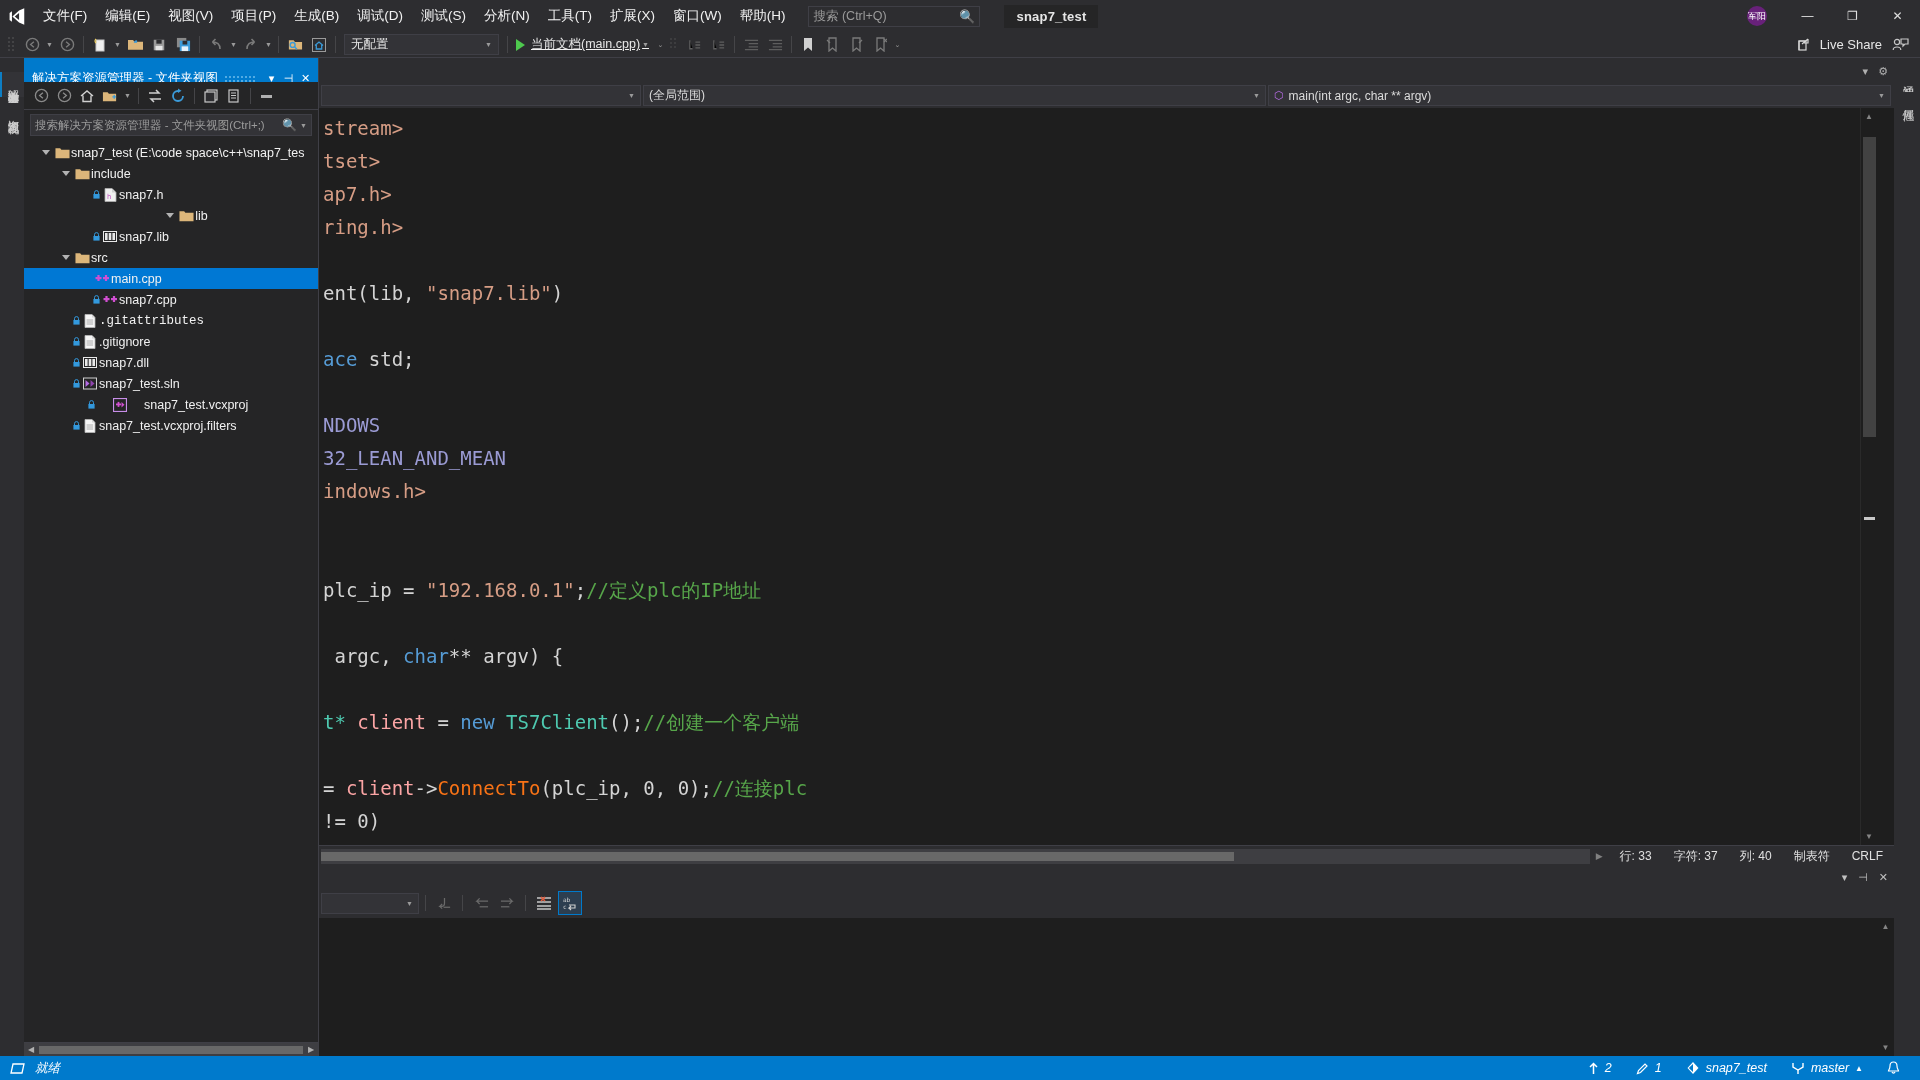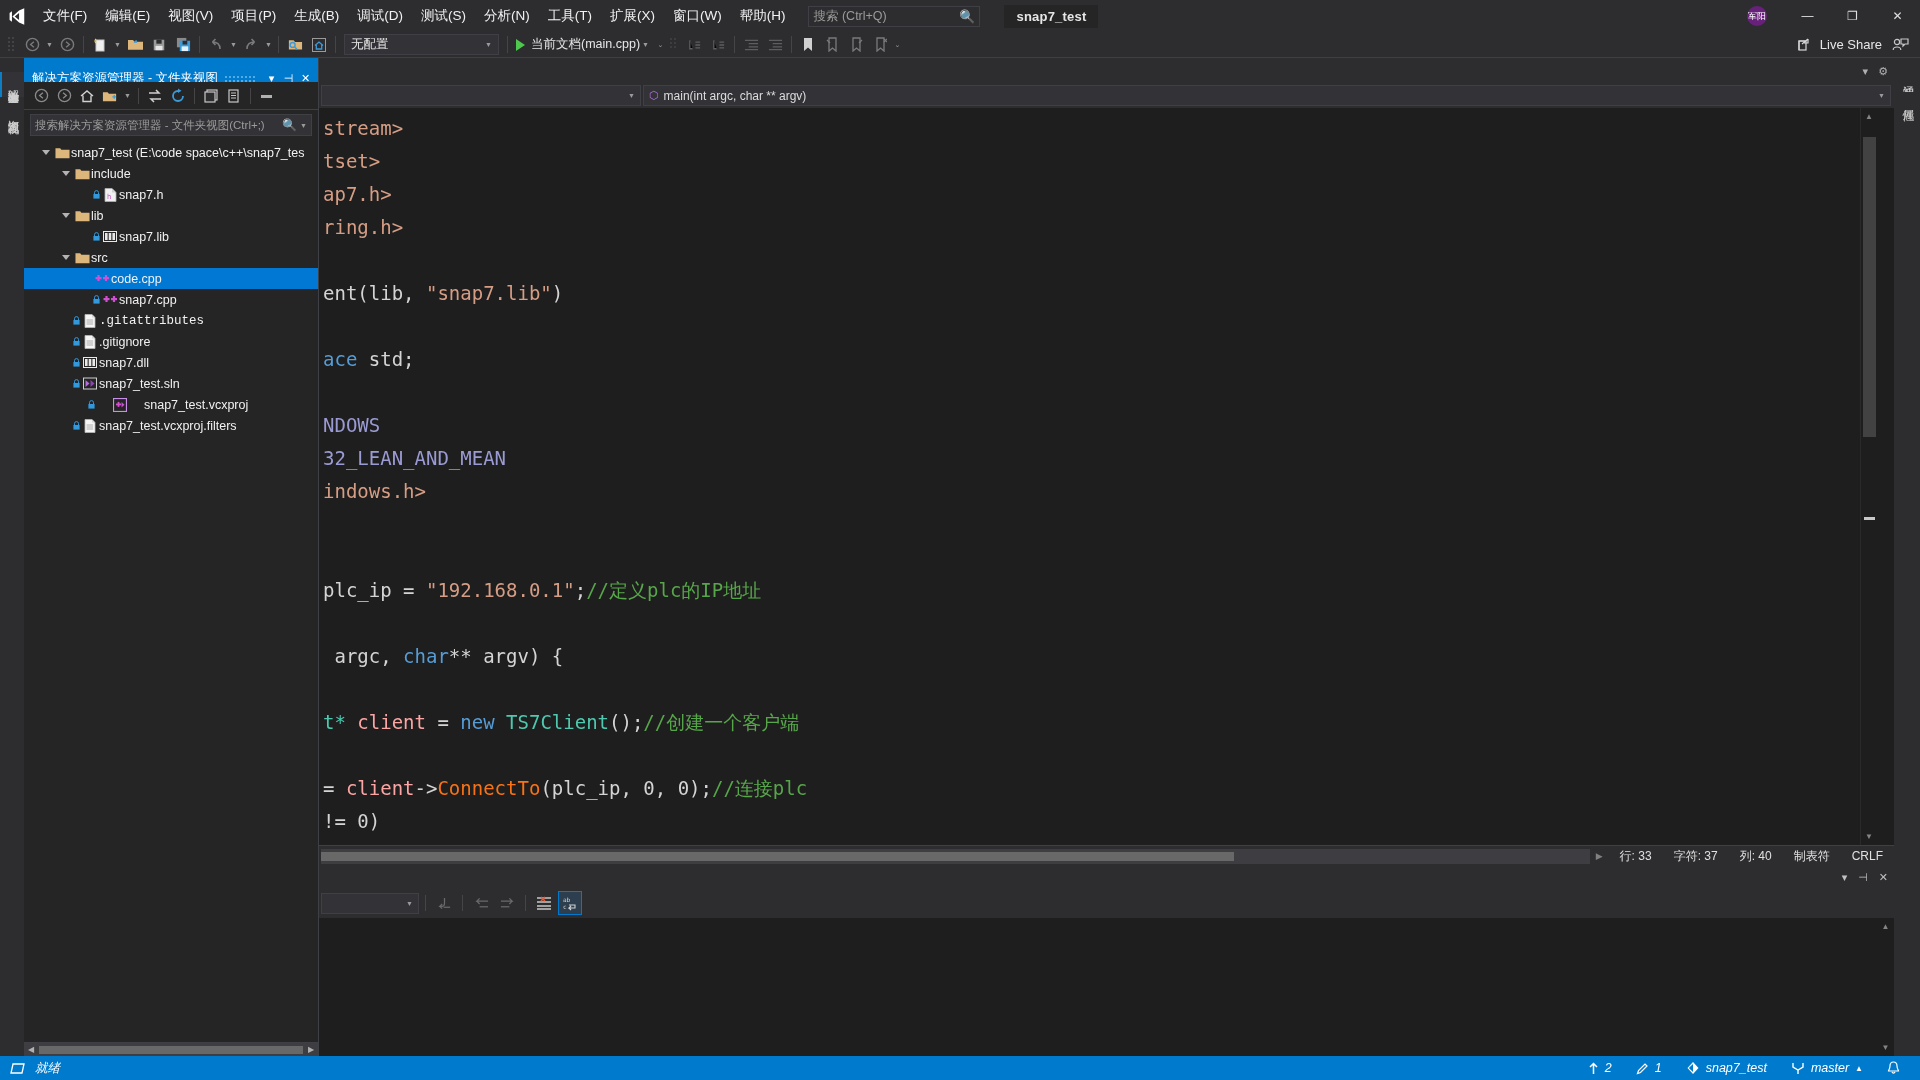--- a/index.html
+++ b/index.html
@@ -66,21 +66,21 @@
     font-size: 7px; color: #9a9a9a; }
   .tb-sep { width: 1px; height: 17px; background: #454548; margin: 0 4px; }
   .combo {
     height: 21px; background: #333337; border: 1px solid #3f3f46;
     display: flex; align-items: center; padding: 0 6px;
     font-size: 12.5px; color: #e6e6e6; min-width: 155px; margin: 0 4px;
     justify-content: space-between;
   }
   .combo .cv { white-space: nowrap; overflow: hidden; }
   .combo .cc { font-size: 7px; color: #9a9a9a; margin-left: 8px; }
-  .run-btn { display: flex; align-items: center; height: 22px; padding: 0 4px; }
+  .run-btn { display: flex; align-items: center; height: 22px; padding: 0 4px; text-decoration: underline; }
   .tri { width: 0; height: 0; border-left: 9px solid #4ec94e;
          border-top: 6px solid transparent; border-bottom: 6px solid transparent; margin-right: 6px; }
   .run-label { font-size: 12.5px; color: #e6e6e6; white-space: nowrap; }
   .tb-right { margin-left: auto; display: flex; align-items: center; padding-right: 8px; }
   .live-share { display: flex; align-items: center; font-size: 13px; color: #e6e6e6; gap: 6px; padding: 2px 6px; }
 
   
   .body-row { flex: 1; display: flex; min-height: 0; }
 
   
@@ -569,21 +569,21 @@
             </span>
             <span class="ticon">
               <svg width="13" height="14" viewBox="0 0 13 14">
                 <path d="M1 0.5 h7 l4 4 v9 H1 Z" fill="#f0f0f0" stroke="#b0b0b0" stroke-width=".8"></path>
                 <path d="M8 0.5 v4 h4" fill="#d0d0d0"></path>
                 <text x="3" y="11" font-size="7" fill="#c154c1" font-family="DejaVu Sans, sans-serif">h</text>
               </svg>
             </span>
             <span class="tlabel">snap7.h</span>
           </div>
-          <div class="trow" style="padding-left: 34px;">
+          <div class="trow" style="padding-left: 34px; justify-content: center;">
             <span class="tw">
               <span class="tri-open"></span>
             </span>
             <span class="ticon">
               <svg width="15" height="12" viewBox="0 0 16 12">
                 <path d="M0.5 1 h5 l1.3 1.6 H15.5 v9 H0.5 Z" fill="#dcb67a"></path>
               </svg>
             </span>
             <span class="tlabel">lib</span>
           </div>
@@ -623,21 +623,21 @@
             <span class="ticon">
               <svg width="15" height="13" viewBox="0 0 15 13">
                 <g fill="#d14fd1">
                   <rect x="0.5" y="5" width="6" height="2.2"></rect>
                   <rect x="2.4" y="3" width="2.2" height="6"></rect>
                   <rect x="8" y="5" width="6" height="2.2"></rect>
                   <rect x="9.9" y="3" width="2.2" height="6"></rect>
                 </g>
               </svg>
             </span>
-            <span class="tlabel">code.cpp</span>
+            <span class="tlabel">main.cpp</span>
           </div>
           <div class="trow" style="padding-left: 54px;">
             <span class="tw"></span>
             <span class="lock">
               <svg width="7" height="9" viewBox="0 0 7 9">
                 <path d="M1.5 4 V2.6 a2 2 0 0 1 4 0 V4" fill="none" stroke="#3399dd" stroke-width="1"></path>
                 <rect x="0.4" y="4" width="6.2" height="4.6" fill="#3399dd"></rect>
               </svg>
             </span>
             <span class="ticon">
@@ -775,20 +775,24 @@
     </div>
 
     <div class="editor-col">
       <div class="ed-tabrow">
         <span class="ic">▾</span>
         <span class="ic">⚙</span>
       </div>
       <div class="navbar">
         <div class="nav-combo c1">
           <span></span>
+          <span class="cc">▼</span>
+        </div>
+        <div class="nav-combo c2">
+          <span>(全局范围)</span>
           <span class="cc">▼</span>
         </div>
         <div class="nav-combo c3">
           <span style="display:flex;align-items:center">
             <span class="nav-ic">⬡</span>
             <span>main(int argc, char ** argv)</span>
           </span>
           <span class="cc">▼</span>
         </div>
       </div>

